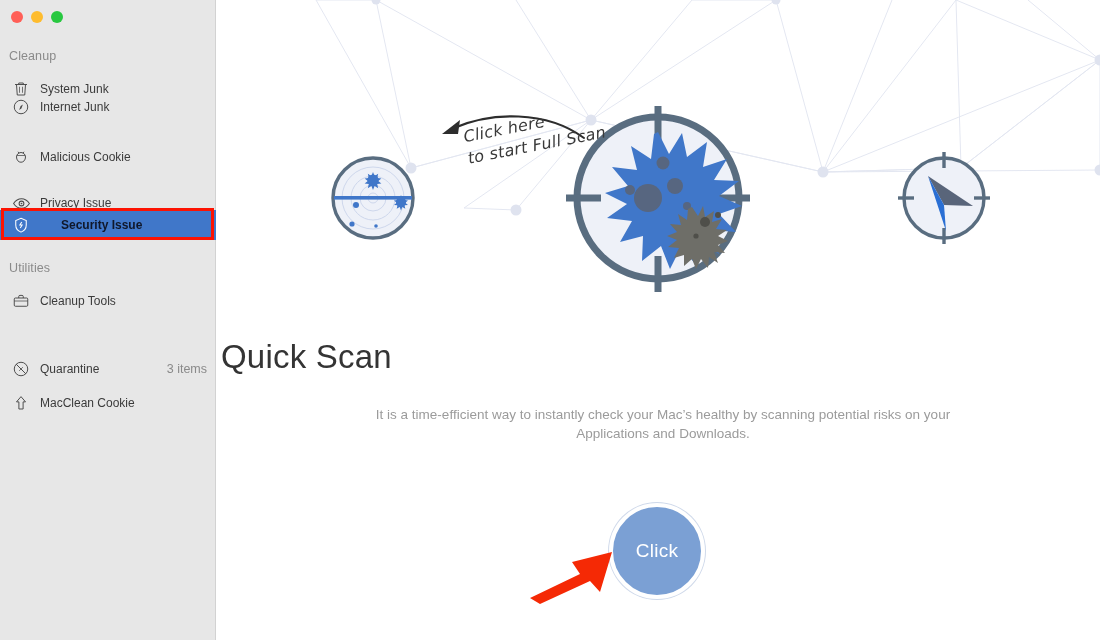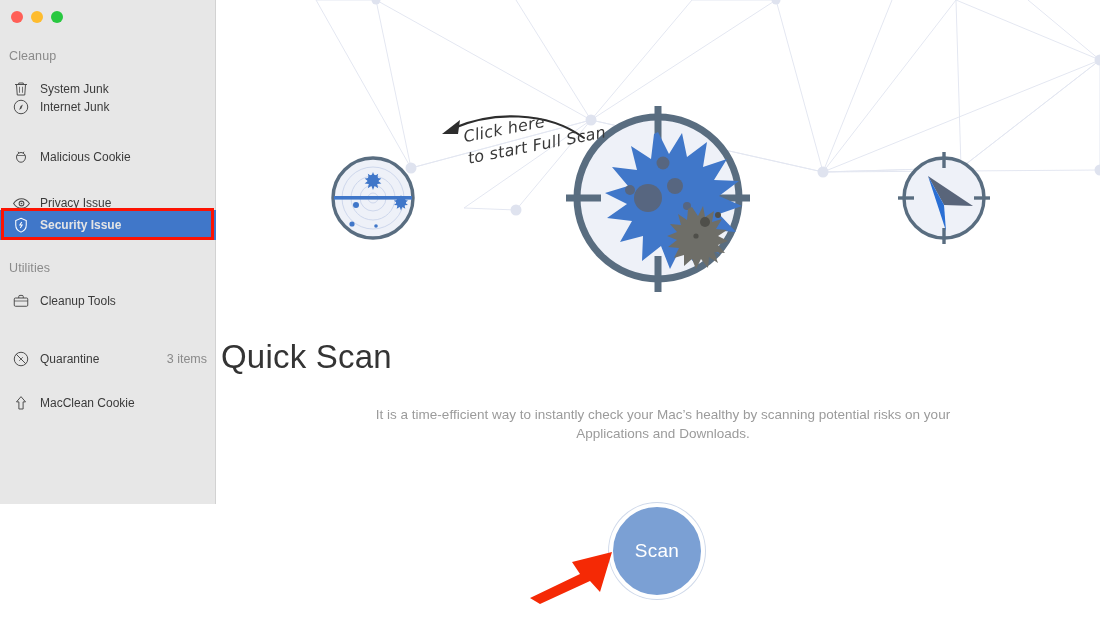--- a/index.html
+++ b/index.html
@@ -11,21 +11,21 @@
   }
   #app {
     position: relative;
     width: 1100px; height: 640px;
     display: flex;
   }
 
   
   #sidebar {
     position: relative;
-    width: 216px; height: 504px;
+    width: 216px; height: 640px;
     background: #e7e7e7;
     border-right: 1px solid #d2d2d2;
     flex: 0 0 216px;
   }
   #traffic-lights {
     position: absolute;
     top: 11px; left: 11px;
     display: flex; gap: 8px;
   }
   .tl { width: 12px; height: 12px; border-radius: 50%; }
@@ -61,21 +61,21 @@
     color: #3b3b3b;
     white-space: nowrap;
   }
   .nav-item .badge {
     position: absolute;
     right: 9px;
     font-size: 12.5px;
     color: #8a8a8a;
   }
   .nav-item.selected { background: #4077c9; }
-  .nav-item.selected .lbl { color: #e5e5e5; font-weight: bold; }
+  .nav-item.selected .lbl { color: #0f172a; font-weight: bold; margin-left: 21px; }
   .nav-item.selected .ico svg { stroke: #ffffff; }
 
   
   #security-highlight {
     position: absolute;
     left: 1px; top: 208px;
     width: 213px; height: 32px;
     border: 3px solid #fc1302;
     pointer-events: none;
   }
@@ -236,21 +236,21 @@
         <svg width="18" height="18" viewBox="0 0 24 24" fill="none" stroke="#4a4a4a" stroke-width="1.3">
           <rect x="3" y="8" width="18" height="11" rx="1.5"></rect>
           <path d="M9 8V6a1.5 1.5 0 0 1 1.5-1.5h3A1.5 1.5 0 0 1 15 6v2"></path>
           <path d="M3 12h18" stroke-width="1"></path>
         </svg>
       </span>
       <span class="lbl">Cleanup Tools</span>
     </div>
 
 
-    <div class="nav-item" style="top:344px">
+    <div class="nav-item" style="top:354px">
       <span class="ico">
         <svg width="18" height="18" viewBox="0 0 24 24" fill="none" stroke="#4a4a4a" stroke-width="1.3">
           <circle cx="12" cy="12" r="9"></circle>
           <path d="M5.5 5.5l13 13"></path>
           <path d="M9.5 9.5l5 5M14.5 9.5l-5 5" stroke-width="1"></path>
         </svg>
       </span>
       <span class="lbl">Quarantine</span>
       <span class="badge">3 items</span>
     </div>
@@ -381,21 +381,21 @@
     <div id="hint-text">
       <div>Click here</div>
       <div>to start Full Scan</div>
     </div>
 
     <div id="title">Quick Scan</div>
     <div id="description">It is a time-efficient way to instantly check your Mac’s healthy by scanning potential risks on your Applications and Downloads.</div>
 
     <div id="scan-button-wrap">
       <div id="scan-button">
-        <span class="scan-label">Scan</span>
+        <span class="scan-label">Click</span>
       </div>
     </div>
 
     <svg id="red-arrow" viewBox="0 0 90 56">
       <path d="M2 50 L52 26 L44 14 L84 4 L72 44 L62 33 L12 56 z" fill="#f52905"></path>
     </svg>
 
   </div>
 </div>
 

